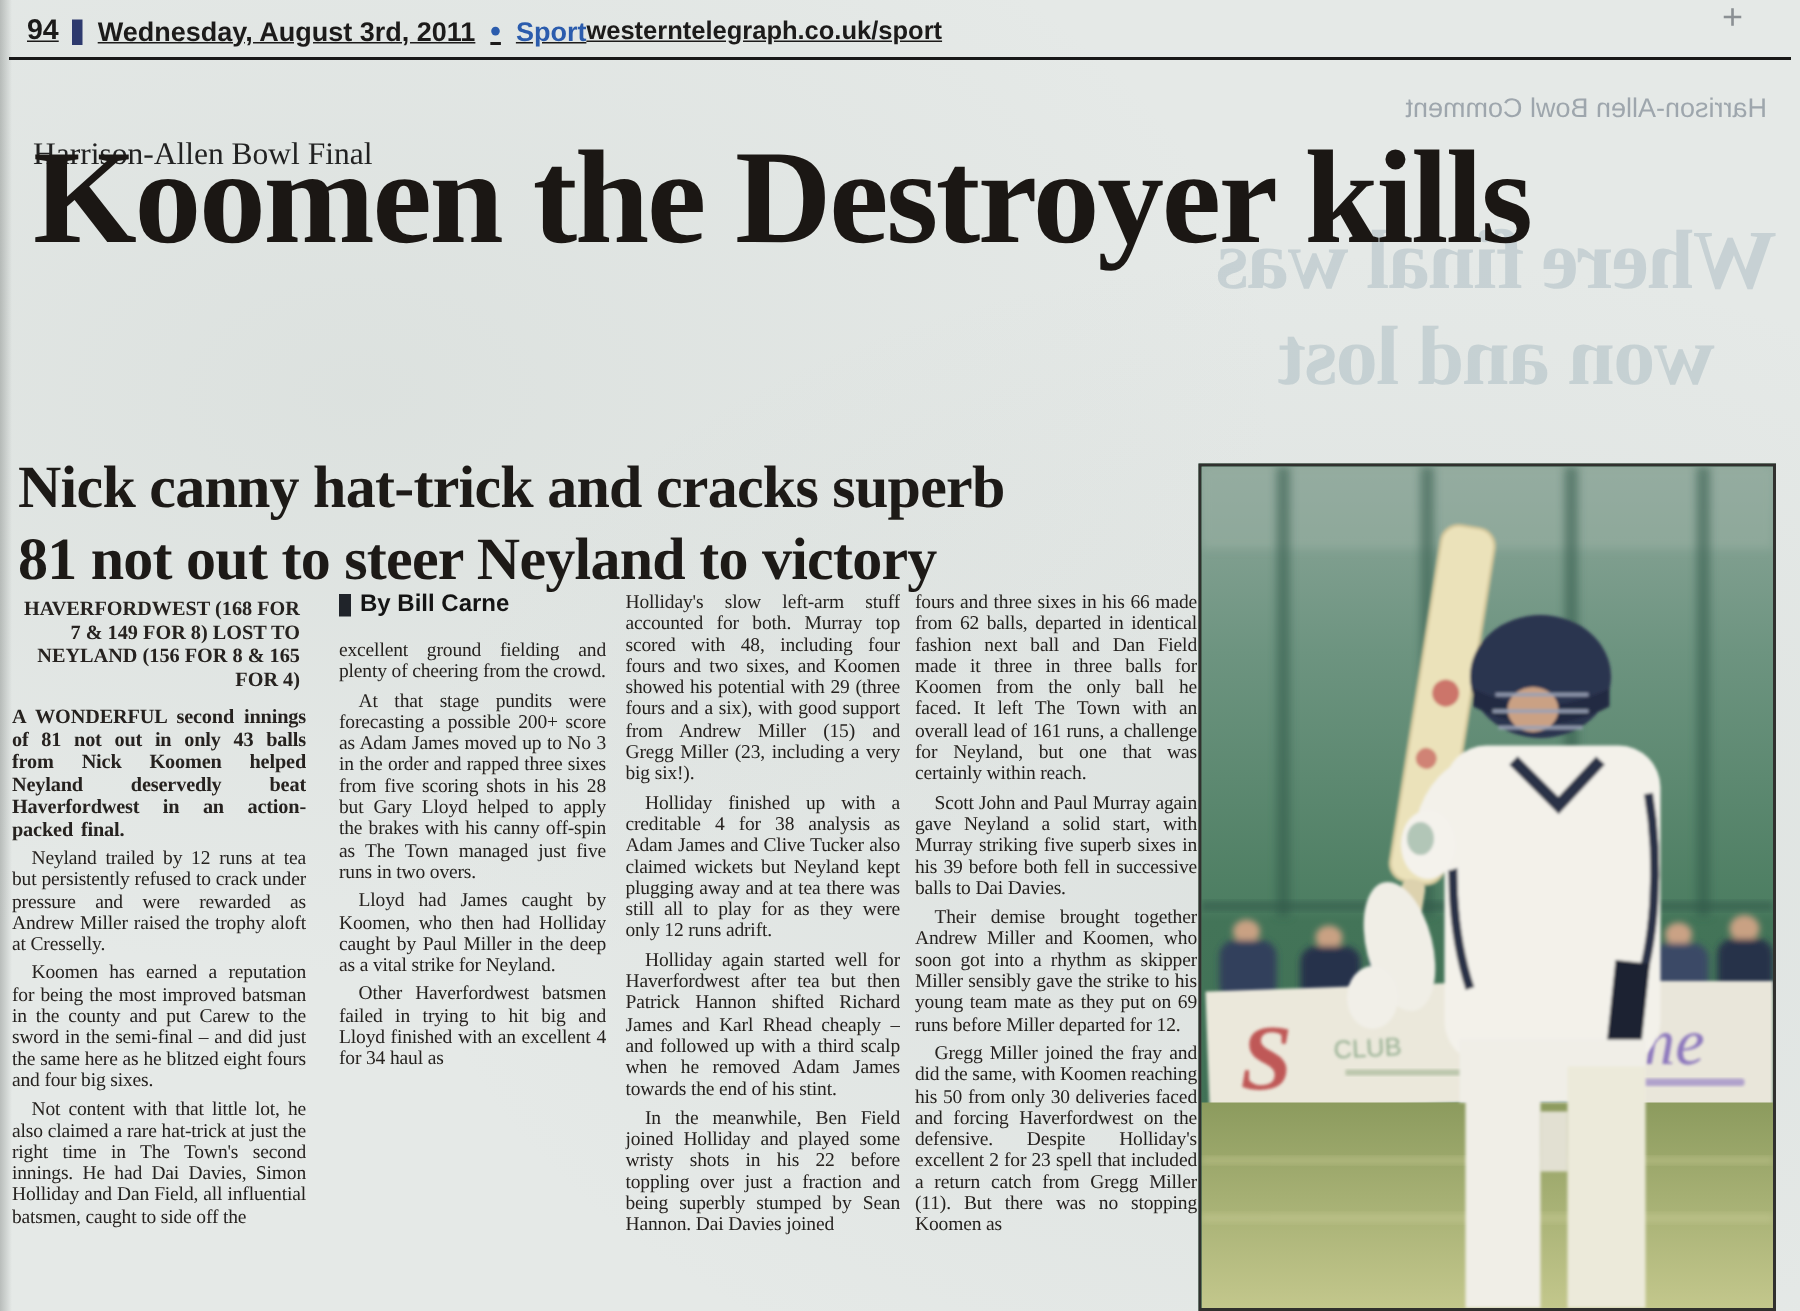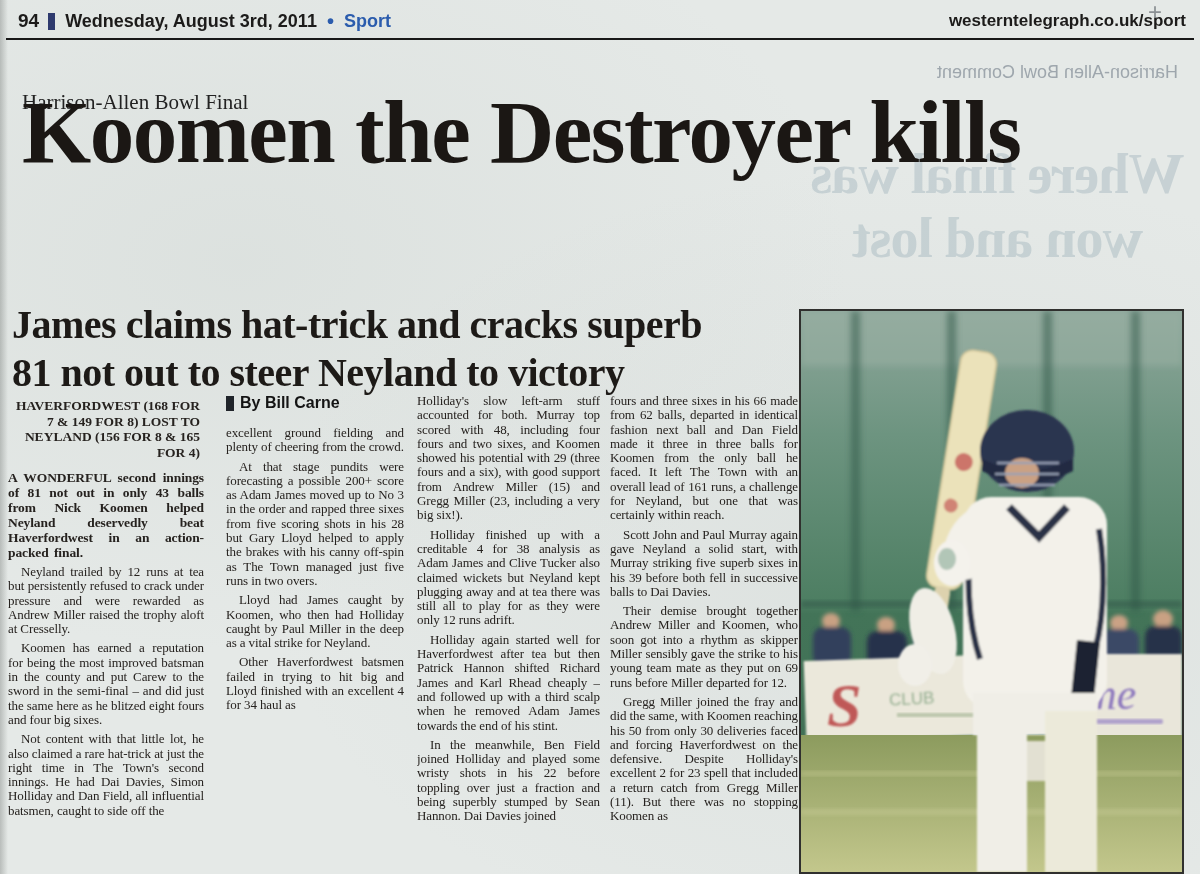--- a/index.html
+++ b/index.html
@@ -11,21 +11,21 @@
       radial-gradient(ellipse at 75% 65%, rgba(178,188,184,.16), transparent 50%),
       #e5e9e7;
     font-family:"Liberation Serif", serif;
     color:#26221f;
   }
   .edge-left{position:absolute;left:0;top:0;width:8px;height:100%;
     background:linear-gradient(90deg, rgba(70,75,72,.28), rgba(70,75,72,0));}
   
   .topbar{position:absolute;left:18px;top:7px;right:14px;height:28px;
     font-family:"Liberation Sans", sans-serif;font-weight:bold;font-size:18px;
-    display:flex;justify-content:space-between;align-items:center;color:#1c1b1a;}
+    display:flex;justify-content:flex-start;align-items:center;color:#1c1b1a;text-decoration:underline;}
   .topbar-left{display:flex;align-items:center;gap:8px;}
   .pgnum{font-size:19px;}
   .pgbar{display:inline-block;width:7px;height:17px;background:#2e3a6e;margin:0 2px 0 1px;}
   .dot{color:#2b5cad;font-size:20px;margin:0 2px;}
   .section{color:#2b5cad;}
   .website{font-size:17px;}
   .rule{position:absolute;left:6px;right:6px;top:38px;height:2px;background:#181818;}
   .reg-cross{position:absolute;left:1148px;top:-2px;color:#8b9094;font-size:24px;
     font-family:"Liberation Sans", sans-serif;font-weight:normal;}
   
@@ -86,21 +86,21 @@
   <div class="reg-cross">+</div>
 
   <div class="ghost ghost-kicker">Harrison-Allen Bowl Comment</div>
   <div class="ghost ghost-headline">Where final was won and lost</div>
 
   <div class="kicker">Harrison-Allen Bowl Final</div>
   <h1 class="headline" style="margin:0;">
     <span style="display:block">Koomen the Destroyer kills</span>
   </h1>
   <h2 class="subhead" style="margin:0;">
-    <span style="display:block">James claims hat-trick and cracks superb</span>
+    <span style="display:block">Nick canny hat-trick and cracks superb</span>
     <span style="display:block">81 not out to steer Neyland to victory</span>
   </h2>
 
   <div class="columns">
     <div class="col col-1">
       <p class="body-p scorebox">HAVERFORDWEST (168 FOR 7 &amp; 149 FOR 8) LOST TO NEYLAND (156 FOR 8 &amp; 165 FOR 4)</p>
       <p class="body-p lead">A WONDERFUL second innings of 81 not out in only 43 balls from Nick Koomen helped Neyland deservedly beat Haverfordwest in an action-packed final.</p>
       <p class="body-p indent">Neyland trailed by 12 runs at tea but persistently refused to crack under pressure and were rewarded as Andrew Miller raised the trophy aloft at Cresselly.</p>
       <p class="body-p indent">Koomen has earned a reputation for being the most improved batsman in the county and put Carew to the sword in the semi-final – and did just the same here as he blitzed eight fours and four big sixes.</p>
       <p class="body-p indent">Not content with that little lot, he also claimed a rare hat-trick at just the right time in The Town's second innings. He had Dai Davies, Simon Holliday and Dan Field, all influential batsmen, caught to side off the</p>

